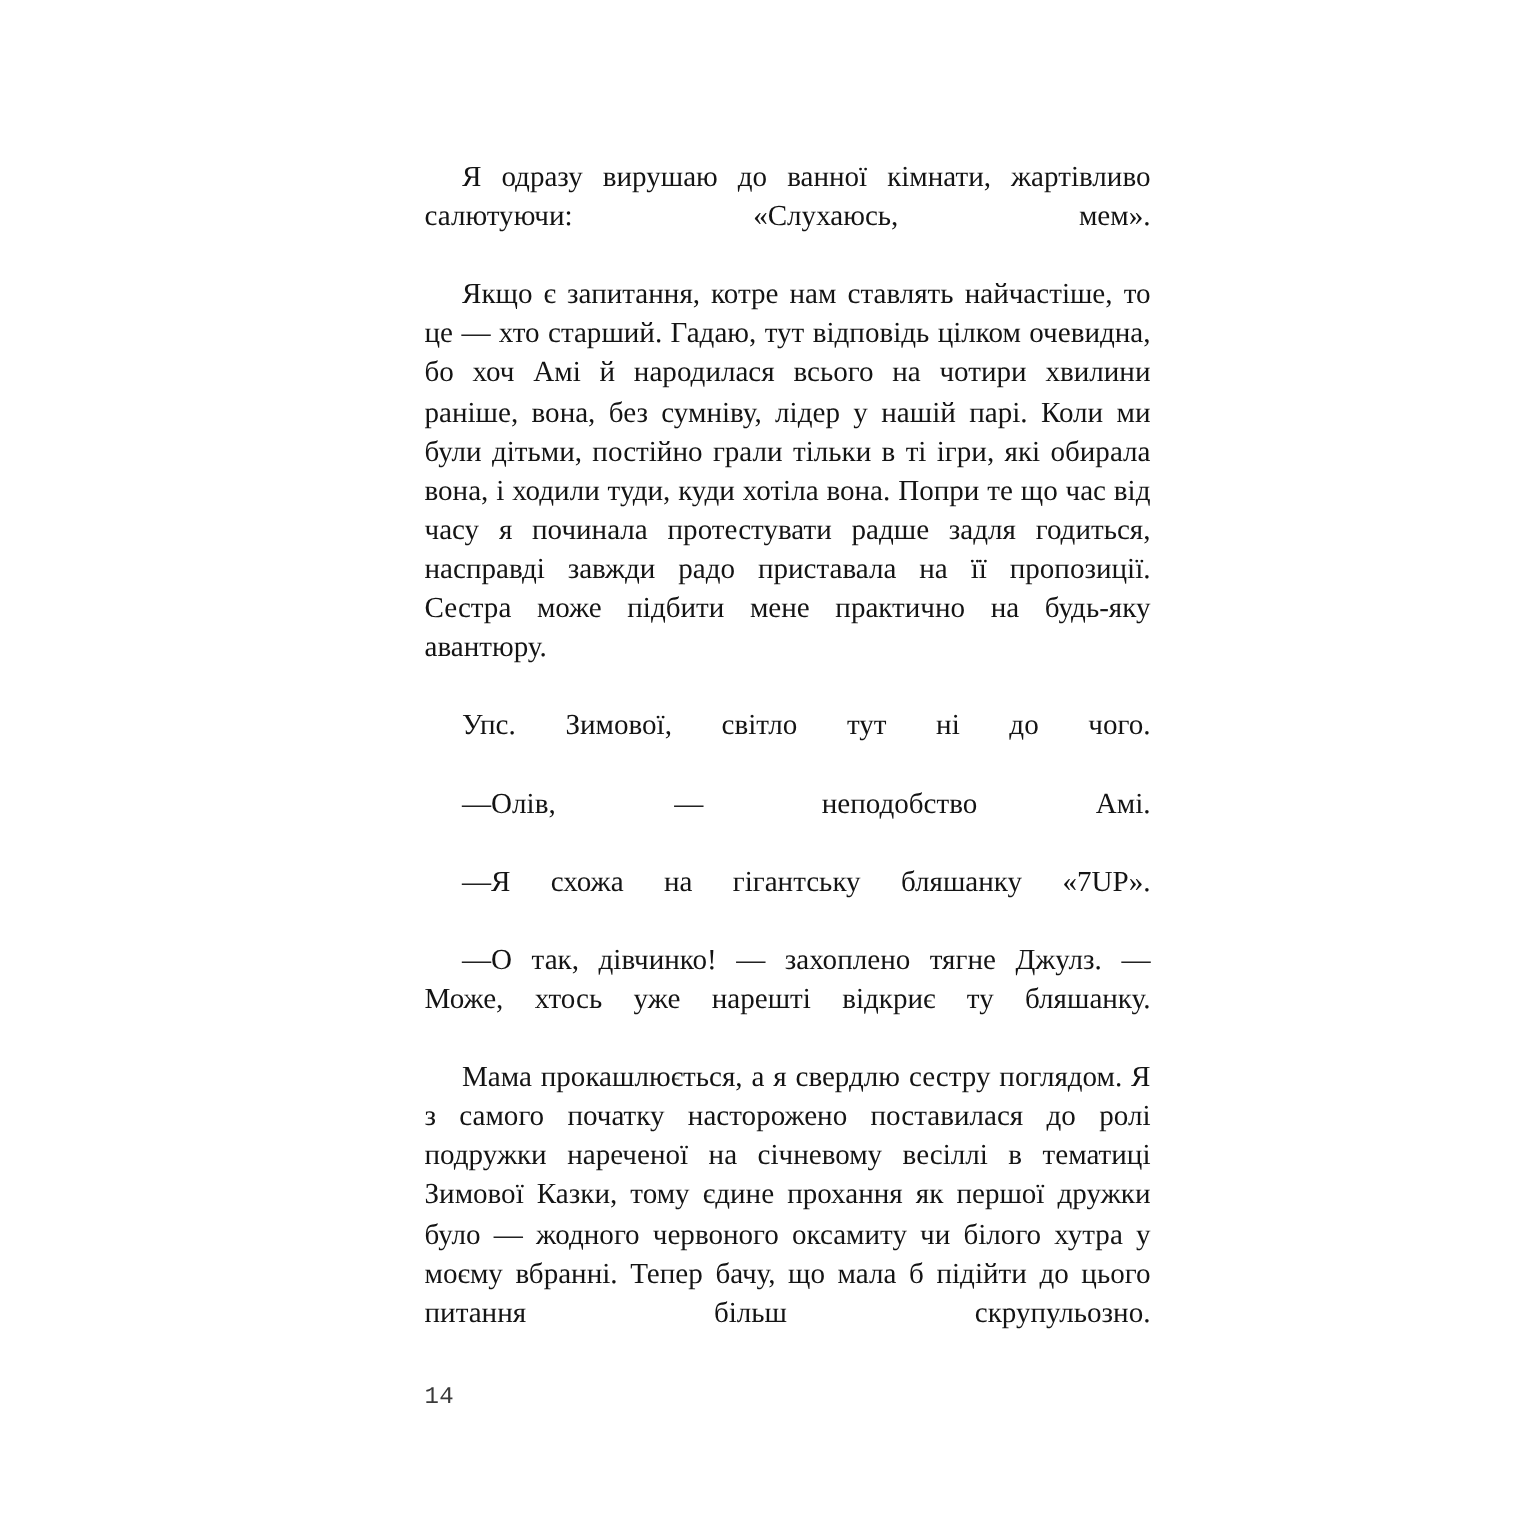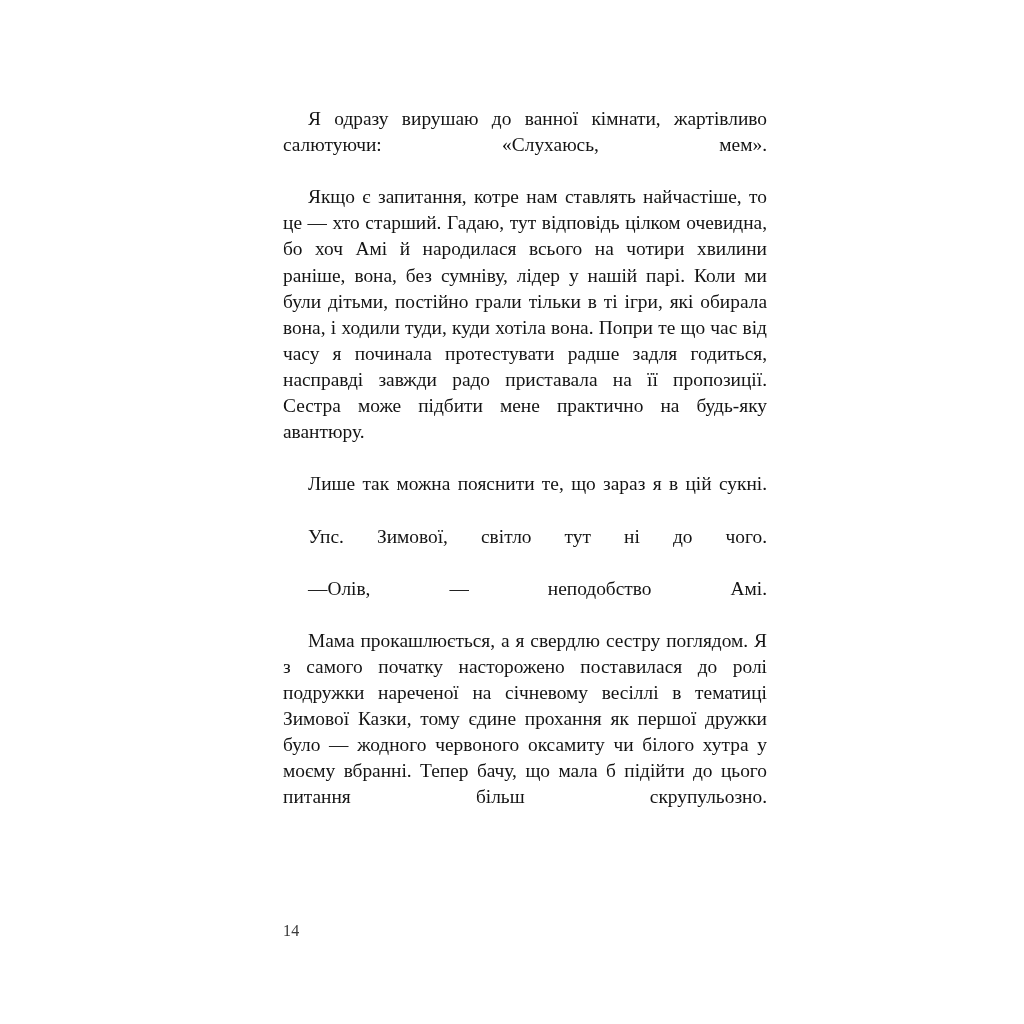--- a/index.html
+++ b/index.html
@@ -53,43 +53,44 @@
     font-style: italic;
   }
 
   #page-number {
     position: absolute;
     left: 283px;
     top: 921px;
     font-size: 16px;
     line-height: 20px;
     color: #3a3a3a;
-    font-family: Liberation Serif, serif;
+    font-family: Liberation Mono, monospace;
     letter-spacing: 0.3px;
   }
 </style>
 </head>
 <body>
 
 <div id="page">
 
   <div id="text-block">
 
     <p class="para">Я одразу вирушаю до ванної кімнати, жартівливо салютуючи: «Слухаюсь, мем».</p>
 
     <p class="para">Якщо є запитання, котре нам ставлять найчастіше, то це — хто старший. Гадаю, тут відповідь цілком очевидна, бо хоч Амі й народилася всього на чотири хвилини раніше, вона, без сумніву, лідер у нашій парі. Коли ми були дітьми, постійно грали тільки в ті ігри, які обирала вона, і ходили туди, куди хотіла вона. Попри те що час від часу я починала протестувати радше задля годиться, насправді завжди радо приставала на її пропозиції. Сестра може підбити мене практично на будь-яку авантюру.</p>
 
-    <p class="para">Лише так можна пояснити те, що зараз я в цій сукні.</p>
 
 
     <p class="para">Упс. Зимової, світло тут ні до чого.</p>
 
     <p class="para">—Олів, — неподобство Амі.</p>
 
+    <p class="para">—Я схожа на гігантську бляшанку «7UP».</p>
 
+    <p class="para">—О так, дівчинко! — захоплено тягне Джулз. — Може, хтось уже нарешті відкриє ту бляшанку.</p>
 
     <p class="para">Мама прокашлюється, а я свердлю сестру поглядом. Я з самого початку насторожено поставилася до ролі подружки нареченої на січневому весіллі в тематиці Зимової Казки, тому єдине прохання як першої дружки було — жодного червоного оксамиту чи білого хутра у моєму вбранні. Тепер бачу, що мала б підійти до цього питання більш скрупульозно.</p>
 
   </div>
 
   <div id="page-number">14</div>
 
 </div>
 
 </body></html>

